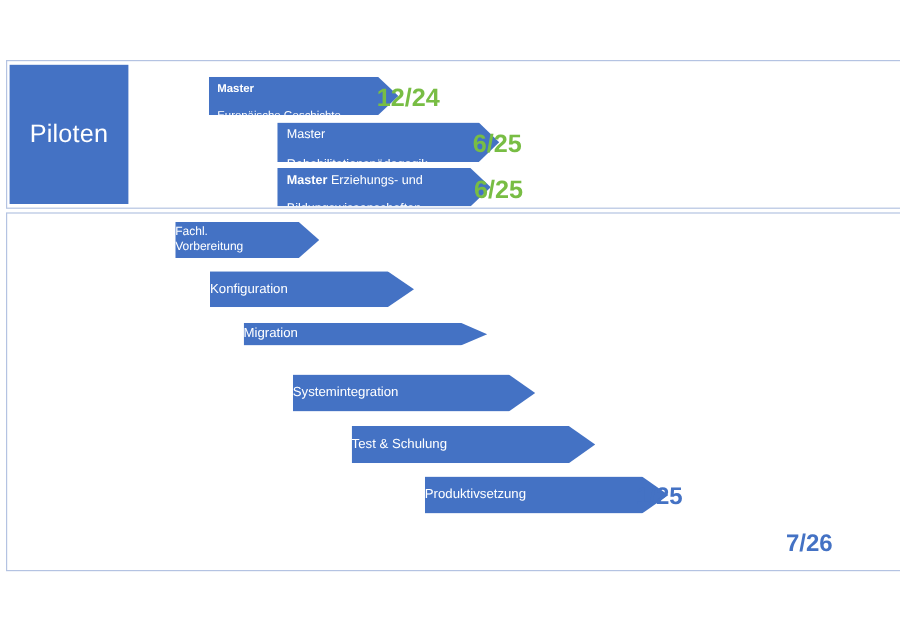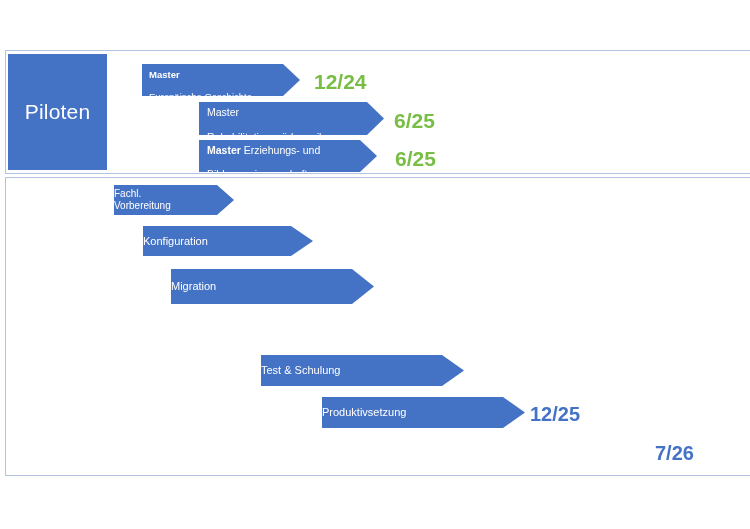--- a/index.html
+++ b/index.html
@@ -74,20 +74,21 @@
   }
 
   
   .bar {
     position: absolute;
     background: #4472c4;
     color: #ffffff;
     display: flex;
     align-items: center;
     box-sizing: border-box;
+    margin-left: 32px;
   }
   .bar .bar-label {
     display: block;
     width: 100%;
     text-align: left;
     line-height: 1.18;
     white-space: pre-line;
   }
 
   
@@ -152,31 +153,34 @@
 
     <div class="bar chev-sm" style="left:108px; top:7px; width:120px; height:30px; font-size:10px;">
       <span class="bar-label" style="padding-right:17px;">Fachl.
 Vorbereitung</span>
     </div>
 
     <div class="bar chev" style="left:137px; top:48px; width:170px; height:30px; font-size:11px;">
       <span class="bar-label" style="padding-right:22px;">Konfiguration</span>
     </div>
 
-    <div class="bar chev" style="left:165px; top:91px; width:203px; height:35px; font-size:11px;">
+    <div class="bar chev" style="left:165px; top:91px; width:203px; height:19px; font-size:11px;">
       <span class="bar-label" style="padding-right:22px;">Migration</span>
     </div>
 
+    <div class="bar chev" style="left:206px; top:134px; width:202px; height:31px; font-size:11px;">
+      <span class="bar-label" style="padding-right:22px;">Systemintegration</span>
+    </div>
 
     <div class="bar chev" style="left:255px; top:177px; width:203px; height:31px; font-size:11px;">
       <span class="bar-label" style="padding-right:22px;">Test &amp; Schulung</span>
     </div>
 
     <div class="bar chev" style="left:316px; top:219px; width:203px; height:31px; font-size:11px;">
       <span class="bar-label" style="padding-right:22px;">Produktivsetzung</span>
     </div>
-    <div class="marker blue" style="left:524px; top:225px; font-size:20px;">12/25</div>
+    <div class="marker blue" style="left:524px; top:225px; font-size:20px;">1/25</div>
 
     <div class="marker blue" style="left:649px; top:264px; font-size:20px;">7/26</div>
 
   </div>
 
 </div>
 
 </body></html>

